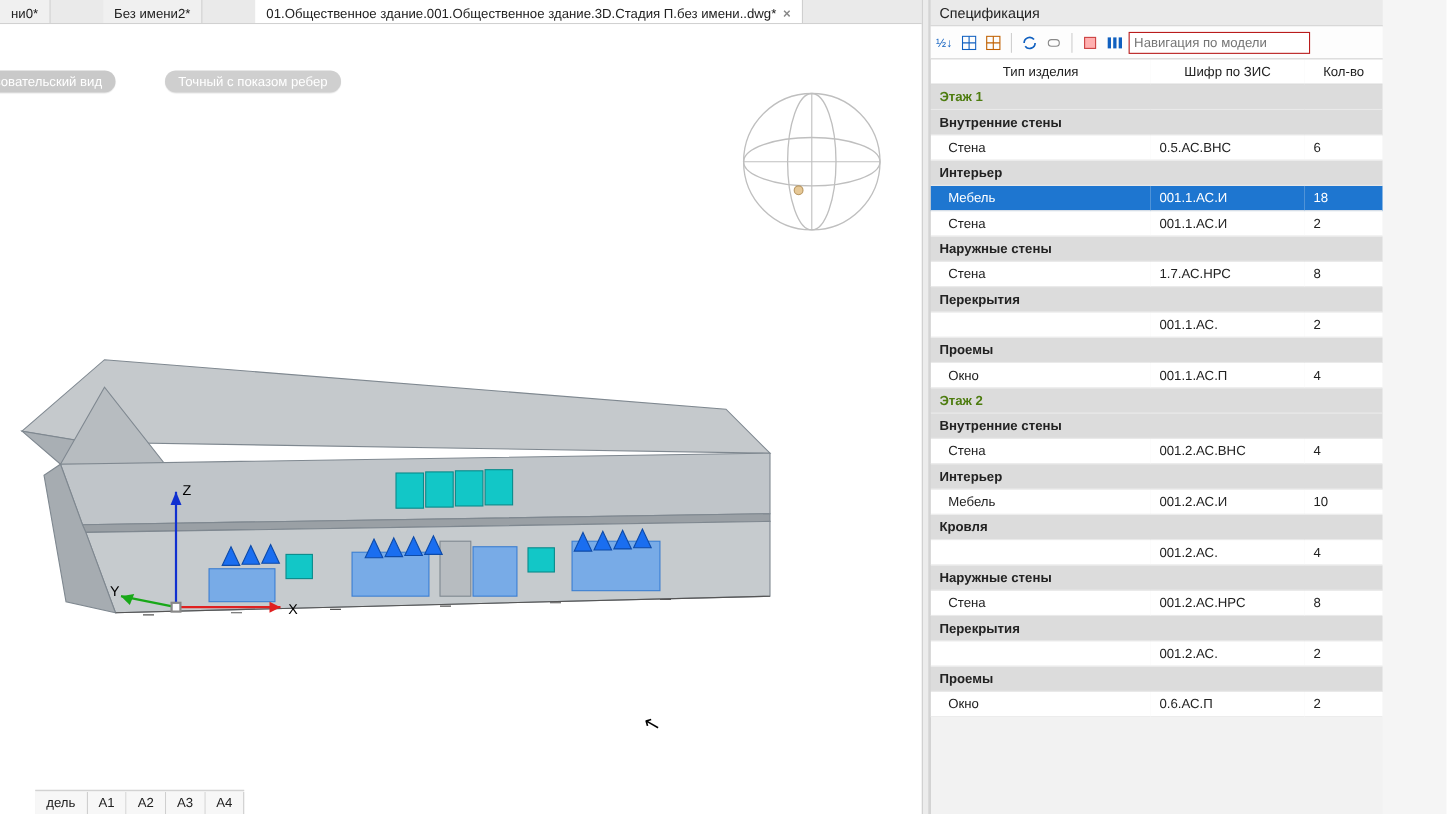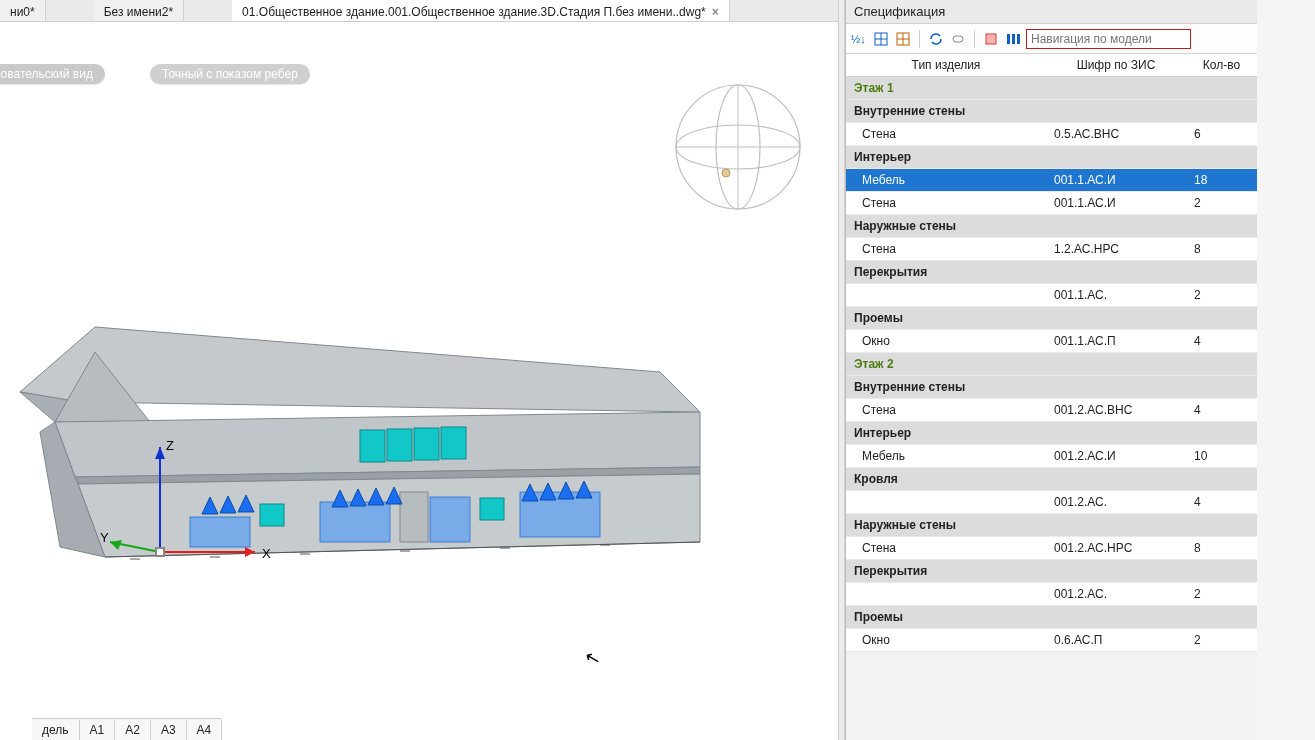--- a/index.html
+++ b/index.html
@@ -404,21 +404,21 @@
           <tr class="item">
             <td>Стена</td>
             <td>001.1.АС.И</td>
             <td>2</td>
           </tr>
           <tr class="subgroup">
             <td colspan="3">Наружные стены</td>
           </tr>
           <tr class="item">
             <td>Стена</td>
-            <td>1.2.АС.НРС</td>
+            <td>1.7.АС.НРС</td>
             <td>8</td>
           </tr>
           <tr class="subgroup">
             <td colspan="3">Перекрытия</td>
           </tr>
           <tr class="blank">
             <td></td>
             <td>001.1.АС.</td>
             <td>2</td>
           </tr>

